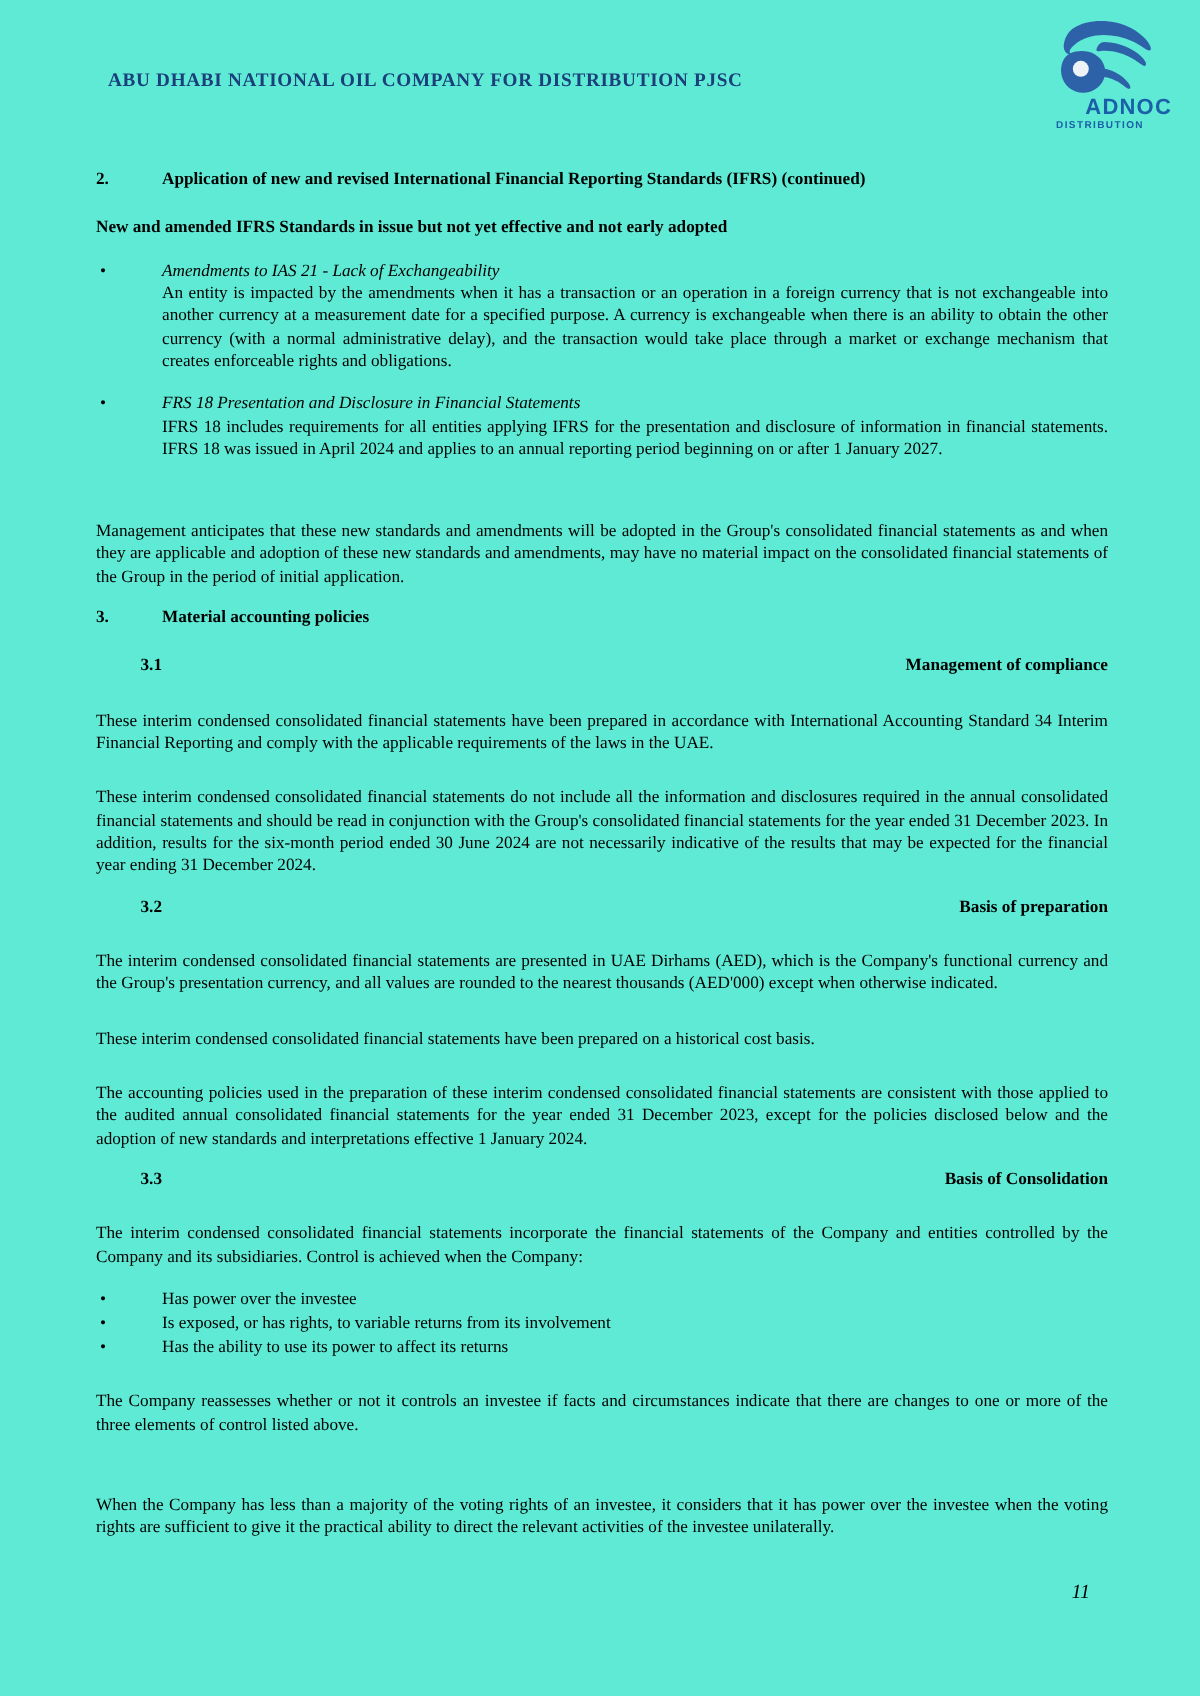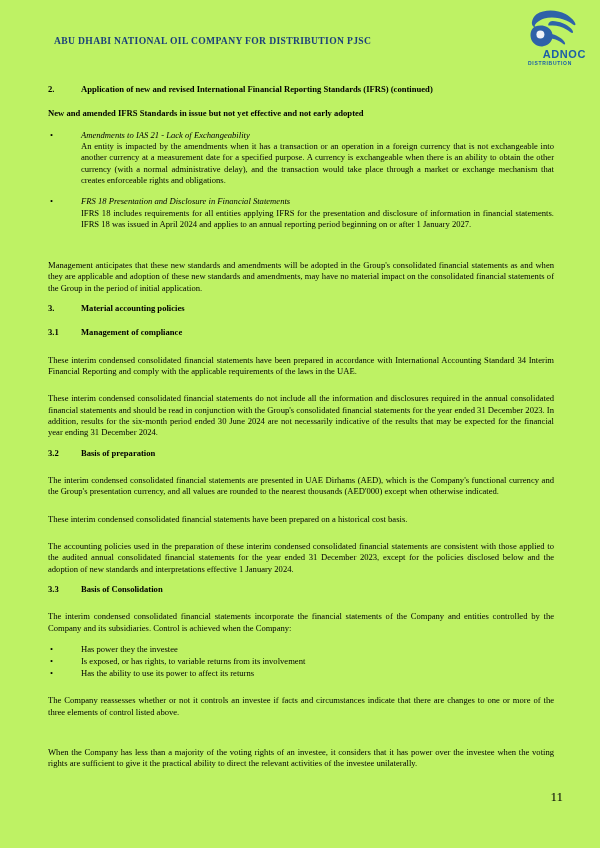--- a/index.html
+++ b/index.html
@@ -14,21 +14,21 @@
     font-family: "Liberation Serif", "DejaVu Serif", serif;
     color: #000000;
     overflow: hidden;
   }
 
   .page {
     position: absolute;
     left: 0; top: 0;
     width: 600px;
     height: 848px;
-    background: #bef264;
+    background: #5eead4;
   }
 
   
   .header {
     position: absolute;
     left: 0; top: 0;
     width: 600px;
     height: 78px;
   }
   .company-name {
@@ -121,20 +121,21 @@
     line-height: 11.4px;
     margin: 0 0 10px 0;
   }
 
   .sub-heading {
     font-weight: bold;
     font-size: 8.6px;
     line-height: 11.4px;
     margin: 0 0 9px 0;
     display: flex;
+    text-align: right;
   }
   .sub-heading .num {
     width: 33px;
     flex: 0 0 33px;
   }
   .sub-heading .txt {
     flex: 1 1 auto;
   }
 
   p.para {
@@ -191,25 +192,26 @@
   }
   ul.simple-list li .li-text {
     flex: 1 1 auto;
   }
 
   .gap-sm { height: 4px; }
 
   
   .page-number {
     position: absolute;
-    right: 37px;
+    right: 55px;
     bottom: 46px;
-    font-size: 13px;
+    font-size: 10px;
     line-height: 10px;
     color: #000;
+    font-style: italic;
   }
 </style>
 </head>
 <body>
 
 <div class="page">
 
   <div class="header">
     <div class="company-name">ABU DHABI NATIONAL OIL COMPANY FOR DISTRIBUTION PJSC</div>
 
@@ -294,21 +296,21 @@
 
     <div class="sub-heading">
       <span class="num">3.3</span>
       <span class="txt">Basis of Consolidation</span>
     </div>
     <p class="para">The interim condensed consolidated financial statements incorporate the financial statements of the Company and entities controlled by the Company and its subsidiaries. Control is achieved when the Company:</p>
 
     <ul class="simple-list">
       <li>
         <span class="dot">•</span>
-        <span class="li-text">Has power they the investee</span>
+        <span class="li-text">Has power over the investee</span>
       </li>
       <li>
         <span class="dot">•</span>
         <span class="li-text">Is exposed, or has rights, to variable returns from its involvement</span>
       </li>
       <li>
         <span class="dot">•</span>
         <span class="li-text">Has the ability to use its power to affect its returns</span>
       </li>
     </ul>

